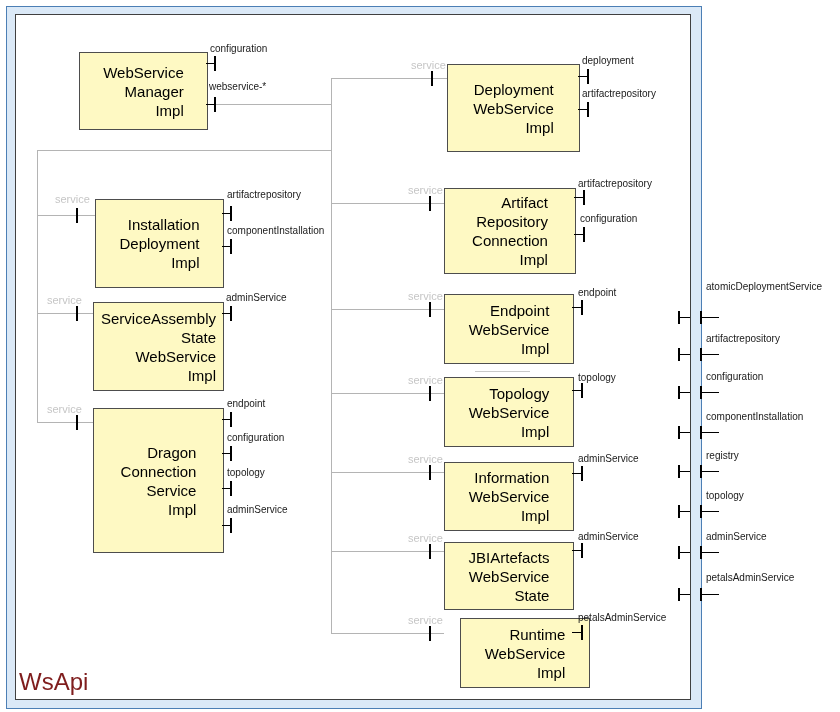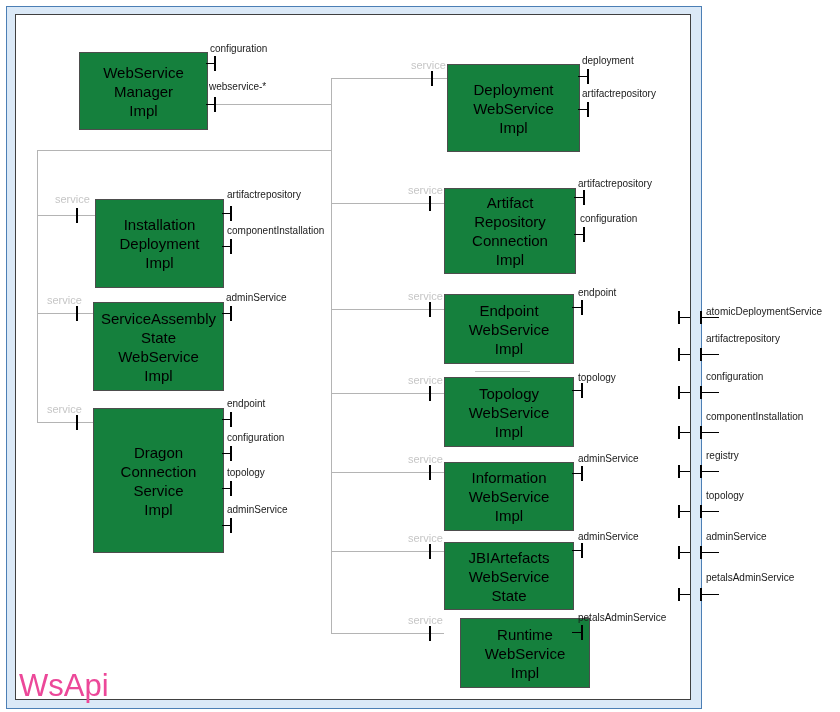--- a/index.html
+++ b/index.html
@@ -2,23 +2,23 @@
 <html><head>
 <meta charset="utf-8">
 <style>
   html,body{margin:0;padding:0;}
   body{width:840px;height:712px;position:relative;background:#ffffff;
        font-family:"Liberation Sans",sans-serif;overflow:hidden;}
   .outer-frame{position:absolute;left:6px;top:6px;width:694px;height:701px;
        background:#dbe9f7;border:1px solid #4c7fb5;}
   .inner-frame{position:absolute;left:15px;top:14px;width:674px;height:684px;
        background:#ffffff;border:1px solid #404040;}
-  .frame-title{position:absolute;left:19px;top:668px;font-size:31px;color:#ec4899;}
-  .comp{position:absolute;background:#15803d;border:1px solid #4d4d4d;
-       display:flex;align-items:center;justify-content:center;text-align:center;
+  .frame-title{position:absolute;left:19px;top:668px;font-size:24px;color:#7f1d1d;}
+  .comp{position:absolute;background:#fef9c3;border:1px solid #4d4d4d;
+       display:flex;align-items:center;justify-content:center;text-align:right;
        font-size:15px;line-height:19px;white-space:pre-line;color:#000;}
   .ilbl{position:absolute;font-size:10px;color:#1a1a1a;white-space:nowrap;}
   .slbl{position:absolute;font-size:11px;color:#c6c6c6;white-space:nowrap;}
   .gl{position:absolute;background:#b4b4b4;}
   .gl2{position:absolute;background:#c9c9c9;}
   .bl{position:absolute;background:#000;}
   .tick{position:absolute;width:2px;height:15px;background:#000;}
   .etick{position:absolute;width:2px;height:13px;background:#000;}
 </style>
 </head>
@@ -160,21 +160,21 @@
 <div class="tick" style="left:581px;top:466px"></div>
 
 <div class="ilbl" style="left:578px;top:531px">adminService</div>
 <div class="bl" style="left:572px;top:550px;width:10px;height:1px"></div>
 <div class="tick" style="left:581px;top:543px"></div>
 
 <div class="ilbl" style="left:578px;top:612px">petalsAdminService</div>
 <div class="bl" style="left:572px;top:632px;width:10px;height:1px"></div>
 <div class="tick" style="left:581px;top:625px"></div>
 
-<div class="ilbl" style="left:706px;top:306px">atomicDeploymentService</div>
+<div class="ilbl" style="left:706px;top:281px">atomicDeploymentService</div>
 <div class="bl" style="left:680px;top:317px;width:10px;height:1px"></div>
 <div class="etick" style="left:678px;top:311px"></div>
 <div class="bl" style="left:702px;top:317px;width:17px;height:1px"></div>
 <div class="etick" style="left:700px;top:311px"></div>
 
 <div class="ilbl" style="left:706px;top:333px">artifactrepository</div>
 <div class="bl" style="left:680px;top:354px;width:10px;height:1px"></div>
 <div class="etick" style="left:678px;top:348px"></div>
 <div class="bl" style="left:702px;top:354px;width:17px;height:1px"></div>
 <div class="etick" style="left:700px;top:348px"></div>

